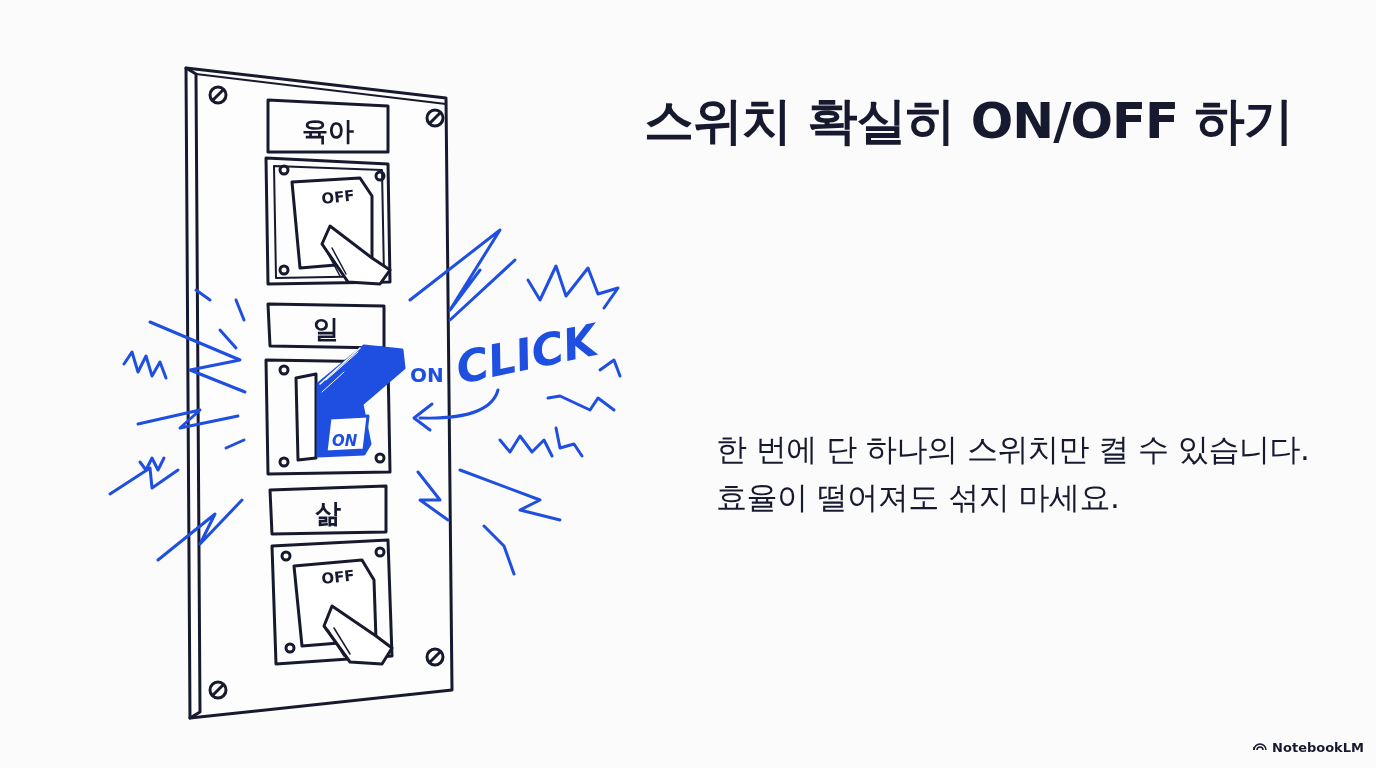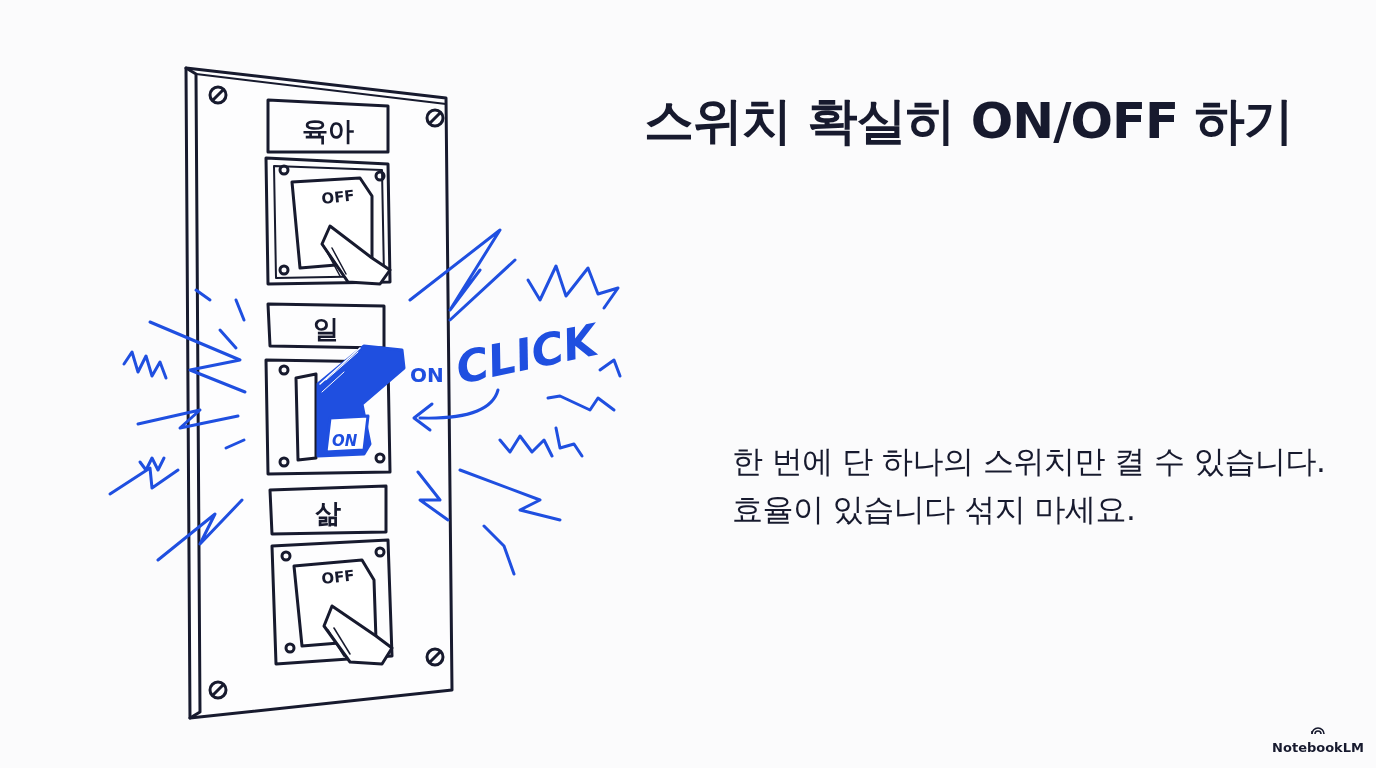--- a/index.html
+++ b/index.html
@@ -12,30 +12,30 @@
   }
   .slide { position: absolute; inset: 0; }
   .illustration { position: absolute; left: 100px; top: 55px; width: 560px; height: 680px; }
   .title {
     position: absolute; left: 632px; top: 76px; width: 690px;
     font-family: "DejaVu Sans", "Liberation Sans", sans-serif;
     font-weight: bold; font-size: 50px; letter-spacing: -1px;
     color: #171a2e; white-space: nowrap; margin: 12px;
   }
   .body-text {
-    position: absolute; left: 716px; top: 437px; width: 620px; margin-left: 16px;
+    position: absolute; left: 716px; top: 425px; width: 620px;
   }
   .body-line {
     font-size: 31px; line-height: 48px; color: #171a2e; white-space: nowrap;
     letter-spacing: -0.5px;
   }
   .brand {
     position: absolute; right: 12px; bottom: 13px;
-    display: flex; align-items: center; gap: 5px;
-    font-size: 13px; font-weight: bold; color: #171a2e; flex-direction: column;
+    display: flex; gap: 5px;
+    font-size: 13px; font-weight: bold; color: #171a2e;
   }
   .brand svg { width: 14px; height: 11px; }
   .svg-label { font-family: "DejaVu Sans", "Liberation Sans", sans-serif; font-weight: bold; }
 </style>
 </head>
 <body>
 
 <div class="slide">
 
   <svg class="illustration" viewBox="100 55 560 680" xmlns="http://www.w3.org/2000/svg">
@@ -134,21 +134,21 @@
       <path d="M432 404 L414 418 L430 430"></path>
     </g>
     <text class="svg-label" x="410" y="382" font-size="20" fill="#1f4fe0">ON</text>
     <text class="svg-label" x="460" y="384" font-size="44" fill="#1f4fe0" font-style="italic" transform="rotate(-12 460 384)">CLICK</text>
   </svg>
 
   <h1 class="title">스위치 확실히 ON/OFF 하기</h1>
 
   <div class="body-text">
     <div class="body-line">한 번에 단 하나의 스위치만 켤 수 있습니다.</div>
-    <div class="body-line">효율이 있습니다 섞지 마세요.</div>
+    <div class="body-line">효율이 떨어져도 섞지 마세요.</div>
   </div>
 
   <div class="brand">
     <svg viewBox="0 0 14 11">
       <g fill="none" stroke="#171a2e" stroke-width="1.6">
         <path d="M1 10 A6 6 0 0 1 13 10"></path>
         <path d="M4 10 A3 3 0 0 1 10 10"></path>
         <path d="M1 10 L1 7"></path>
       </g>
     </svg>

